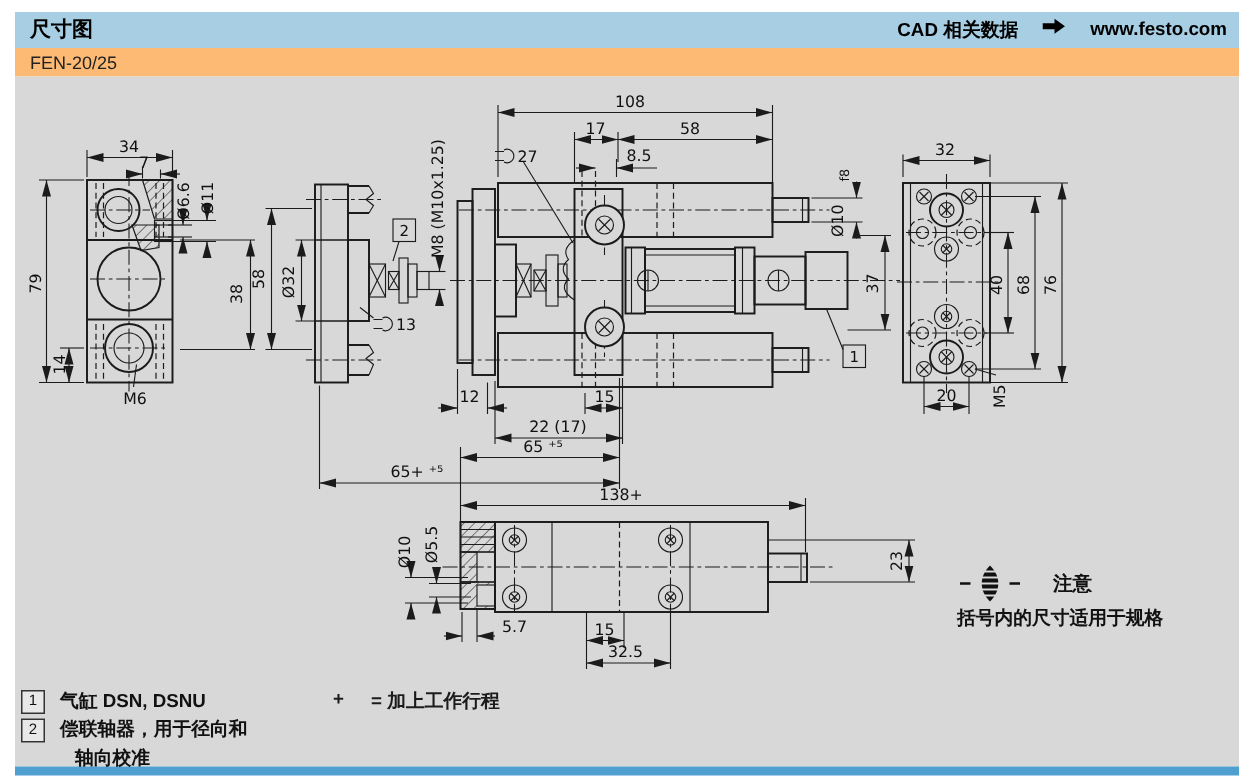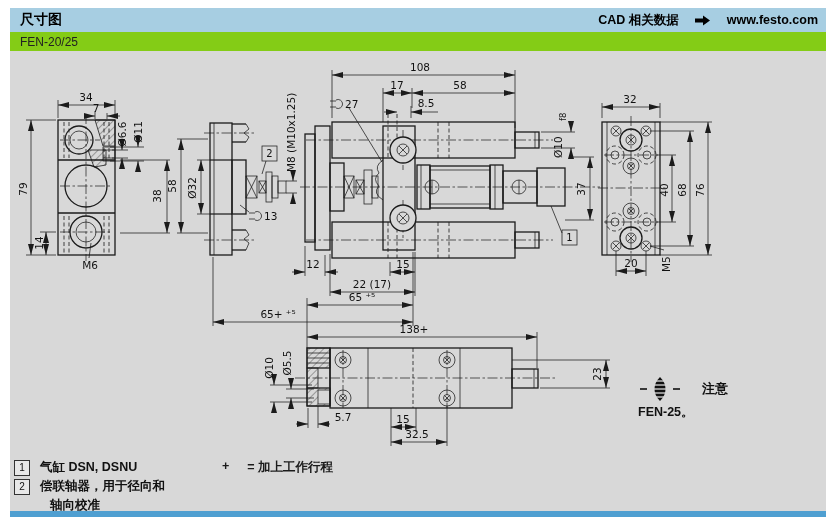--- a/index.html
+++ b/index.html
@@ -1,22 +1,22 @@
 <!DOCTYPE html>
 <html><head>
 <meta charset="utf-8">
 <style>
   html,body{margin:0;padding:0;}
   body{width:826px;height:520px;position:relative;background:#ffffff;overflow:hidden;
        font-family:"Liberation Sans","DejaVu Sans",sans-serif;color:#1b1b1b;}
   .bar1{position:absolute;left:10px;top:8px;right:0;height:24px;background:#a7cee2;
         display:flex;align-items:center;justify-content:space-between;padding:0 8px 0 10px;box-sizing:border-box;}
   .bar1 .ttl{font-size:14px;font-weight:bold;color:#000;}
-  .bar1 .cad{font-size:12.5px;font-weight:bold;color:#000;display:flex;align-items:center;gap:16px;}
-  .bar2{position:absolute;left:10px;top:32px;right:0;height:19px;background:#84cc16;
+  .bar1 .cad{font-size:12.5px;font-weight:bold;color:#000;display:flex;align-items:flex-start;gap:16px;}
+  .bar2{position:absolute;left:10px;top:32px;right:0;height:19px;background:#fdba74;
         display:flex;align-items:center;padding-left:10px;font-size:12px;color:#222;}
   .canvas{position:absolute;left:10px;top:51px;right:0;height:460px;background:#d8d8d8;}
   .strip{position:absolute;left:10px;top:511px;right:0;height:6px;background:#4f9fd1;}
   .legend{position:absolute;left:14px;top:459px;font-size:12.5px;font-weight:600;color:#111;}
   .lrow{display:flex;align-items:flex-start;margin-bottom:2px;line-height:16px;}
   .marker{display:inline-flex;width:14px;height:14px;border:1px solid #333;background:#e8e8e8;
           align-items:center;justify-content:center;font-size:10px;font-weight:400;margin-right:10px;margin-top:1px;}
   .lind{margin-left:36px;line-height:16px;}
   .plusrow{position:absolute;left:222px;top:459px;font-size:12.5px;font-weight:600;display:flex;gap:18px;}
   .note{position:absolute;left:638px;top:376px;width:184px;font-size:12.5px;font-weight:600;color:#111;}
@@ -78,21 +78,21 @@
         <line x1="15" y1="6" x2="29" y2="6"></line>
           <line x1="15" y1="10" x2="29" y2="10"></line>
         <line x1="15" y1="14" x2="29" y2="14"></line>
           <line x1="15" y1="18" x2="29" y2="18"></line>
         <line x1="15" y1="22" x2="29" y2="22"></line>
       </g>
       <line x1="35" y1="14" x2="42" y2="14" stroke="#111" stroke-width="1.6"></line>
     </svg>
     <span class="ntitle">注意</span>
   </div>
-  <div class="nline">FEN-25。</div>
+  <div class="nline">括号内的尺寸适用于规格</div>
 </div>
 
 <svg class="draw" width="826" height="520" viewBox="0 0 826 520">
 <defs>
   <pattern id="hat" patternUnits="userSpaceOnUse" width="5" height="5" patternTransform="rotate(45)">
     <line x1="0" y1="0" x2="0" y2="5" stroke="#1b1b1b" stroke-width="0.7"></line>
   </pattern>
   <marker id="mE" markerWidth="12" markerHeight="8" refX="11" refY="4" orient="auto" markerUnits="userSpaceOnUse">
     <path d="M0,1 11,4 0,7 Z" fill="#1b1b1b"></path>
   </marker>

